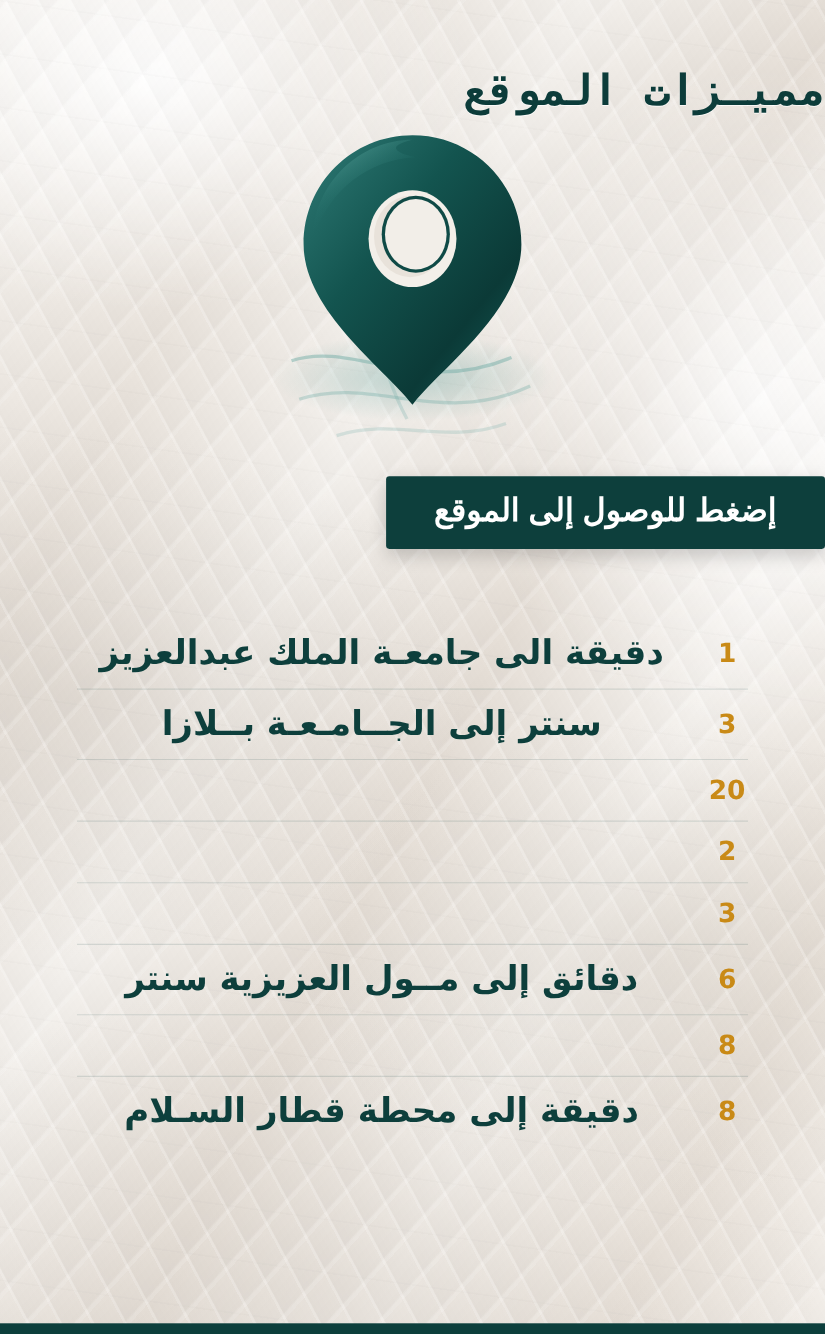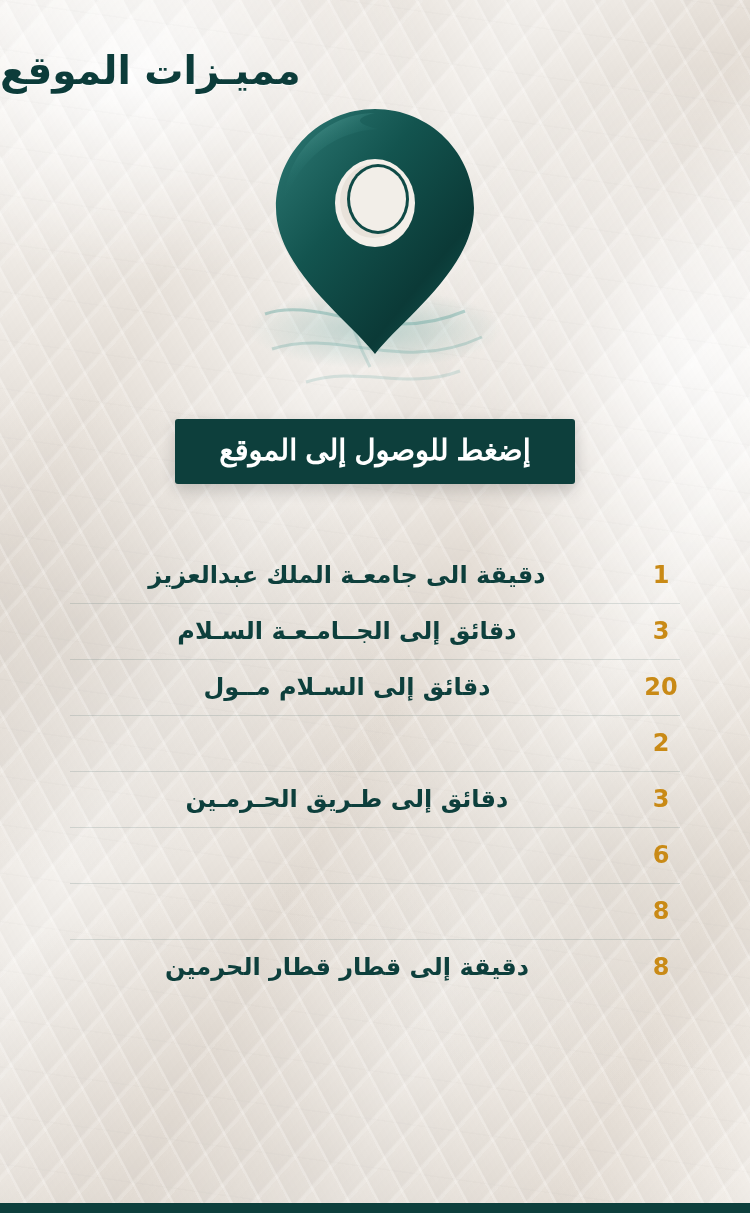--- a/index.html
+++ b/index.html
@@ -41,46 +41,47 @@
 
   .page {
     position: relative;
     width: 750px;
     height: 1213px;
     z-index: 2;
   }
 
   
   .title {
-    text-align: left;
+    text-align: right;
     color: #0c3c3a;
     font-size: 39px;
     font-weight: 700;
     letter-spacing: 1px;
-    padding-top: 48px;
+    padding-top: 60px;
     text-shadow: 0 1px 0 rgba(255,255,255,.7);
+    font-family: Liberation Mono, monospace;
   }
 
   
   .pin-wrap {
     position: relative;
     height: 300px;
     margin-top: 6px;
   }
   .pin-svg {
     position: absolute;
     left: 50%;
     top: 0;
     transform: translateX(-50%);
   }
 
   
   .cta-wrap {
     display: flex;
-    justify-content: center;
+    justify-content: flex-start;
     margin-top: 20px;
   }
   .cta {
     background: #0d3f3c;
     color: #ffffff;
     font-size: 29px;
     font-weight: 700;
     padding: 14px 44px 17px;
     border: none;
     border-radius: 3px;
@@ -106,21 +107,21 @@
     color: #c98a16;
     font-size: 24px;
     font-weight: 700;
     min-width: 38px;
     text-align: center;
     flex: 0 0 auto;
   }
   .text {
     flex: 1 1 auto;
     color: #0d3f3c;
-    font-size: 24px;
+    font-size: 31px;
     font-weight: 700;
     text-align: center;
     letter-spacing: .5px;
   }
 
   
   .bottom-bar {
     position: absolute;
     left: 0;
     right: 0;
@@ -186,47 +187,46 @@
 
   <div class="list">
 
     <div class="row">
       <span class="num">1</span>
       <span class="text">دقيقة الى جامعـة الملك عبدالعزيز</span>
     </div>
 
     <div class="row">
       <span class="num">3</span>
-      <span class="text">دقائق إلى الجــامـعـة السـلام</span>
+      <span class="text">سنتر إلى الجــامـعـة بــلازا</span>
     </div>
 
     <div class="row">
       <span class="num">20</span>
-      <span class="text">دقائق إلى السـلام مــول</span>
     </div>
 
     <div class="row">
       <span class="num">2</span>
     </div>
 
     <div class="row">
       <span class="num">3</span>
-      <span class="text">دقائق إلى طـريق الحـرمـين</span>
     </div>
 
     <div class="row">
       <span class="num">6</span>
+      <span class="text">دقائق إلى مــول العزيزية سنتر</span>
     </div>
 
     <div class="row">
       <span class="num">8</span>
     </div>
 
     <div class="row">
       <span class="num">8</span>
-      <span class="text">دقيقة إلى قطار قطار الحرمين</span>
+      <span class="text">دقيقة إلى محطة قطار السـلام</span>
     </div>
 
   </div>
 
   <div class="bottom-bar"></div>
 
 </div>
 
 </body></html>

